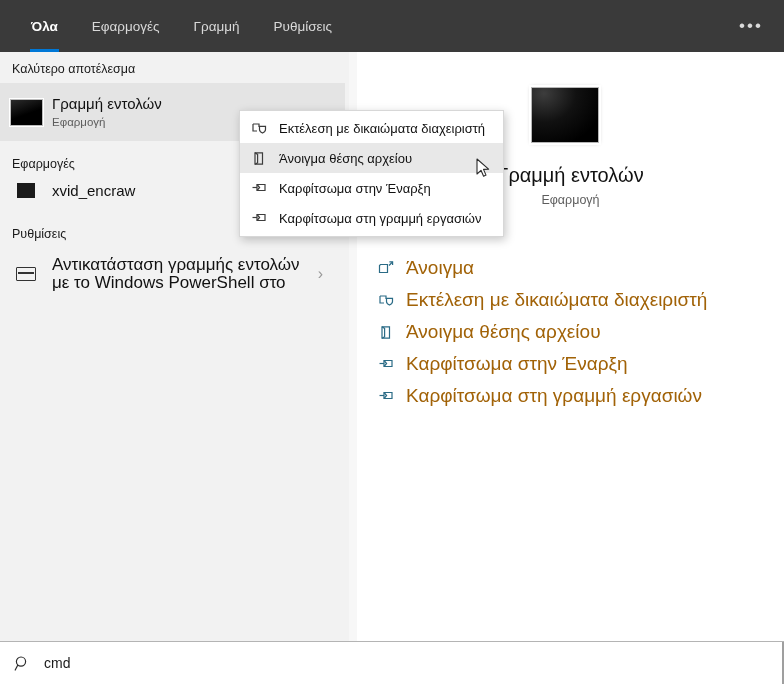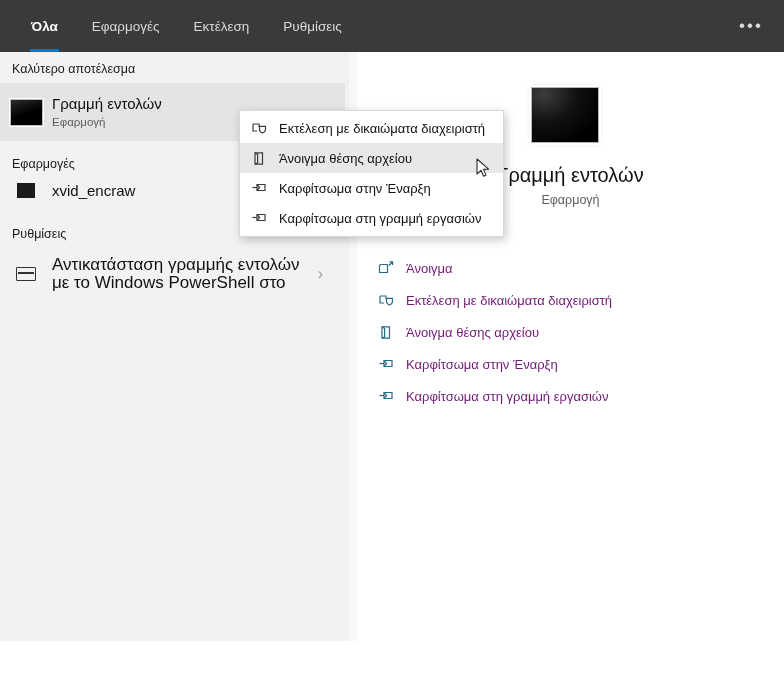--- a/index.html
+++ b/index.html
@@ -157,21 +157,21 @@
   .actions { position: absolute; left: 0; top: 200px; width: 427px; }
   .action-row {
     display: flex; align-items: center;
     height: 32px; padding-left: 21px;
     cursor: default;
   }
   .action-icon {
     width: 28px; flex: 0 0 28px;
     display: flex; align-items: center;
   }
-  .action-label { font-size: 13px; color: #701a75; }
+  .action-label { font-size: 19px; color: #a16207; }
 
   
   .ctx-menu {
     position: absolute;
     left: 239px; top: 110px;
     width: 265px;
     background: #ffffff;
     border: 1px solid #d7d7d7;
     box-shadow: 2px 3px 9px rgba(0,0,0,0.22);
     padding: 2px 0 3px 0;
@@ -223,21 +223,21 @@
 
   <div class="header">
     <div class="tabs">
       <div class="tab active">
         <span>Όλα</span>
       </div>
       <div class="tab">
         <span>Εφαρμογές</span>
       </div>
       <div class="tab">
-        <span>Εκτέλεση</span>
+        <span>Γραμμή</span>
       </div>
       <div class="tab">
         <span>Ρυθμίσεις</span>
       </div>
     </div>
     <div class="ellipsis">
       <span>•••</span>
     </div>
   </div>
 
@@ -392,14 +392,23 @@
       <div class="ctx-label">Καρφίτσωμα στη γραμμή εργασιών</div>
     </div>
   </div>
 
   <div class="cursor">
     <svg width="16" height="22" viewBox="0 0 16 22">
       <path d="M1 1 L1 16 L5 12.3 L7.6 18.2 L10 17.1 L7.5 11.4 L12.6 11.2 Z" fill="#ffffff" stroke="#2b2b2b" stroke-width="1.1" stroke-linejoin="round"></path>
     </svg>
   </div>
 
+  <div class="searchbar">
+    <div class="search-icon">
+      <svg width="17" height="17" viewBox="0 0 17 17">
+        <circle cx="7" cy="6.6" r="4.6" fill="none" stroke="#2b2b2b" stroke-width="1.2"></circle>
+        <path d="M3.7 10.2 L1.2 15" stroke="#2b2b2b" stroke-width="1.2" stroke-linecap="round"></path>
+      </svg>
+    </div>
+    <input class="search-text" type="text" value="cmd" style="">
+  </div>
 
 </div>
 
 </body></html>

